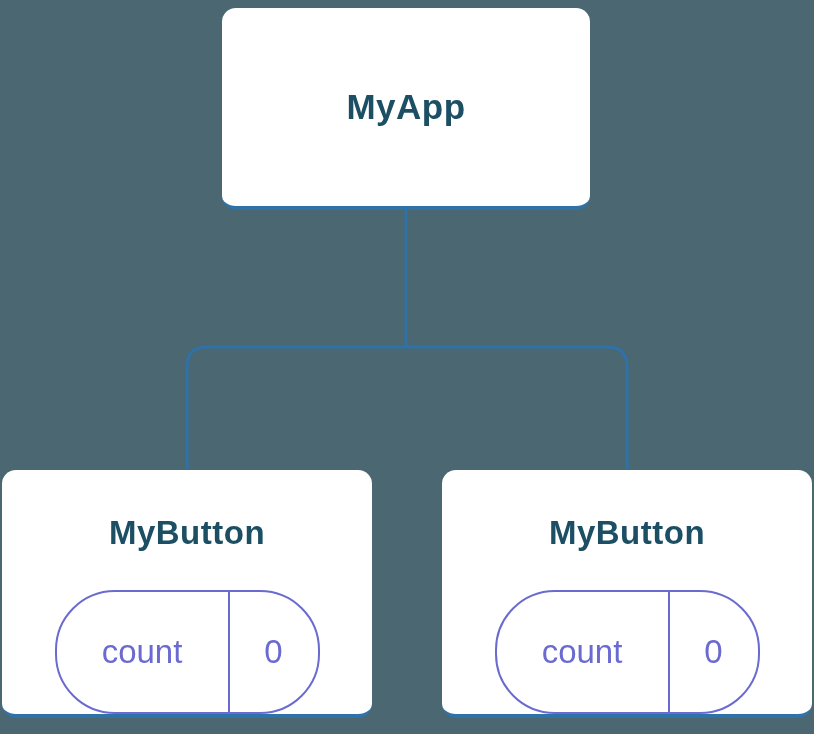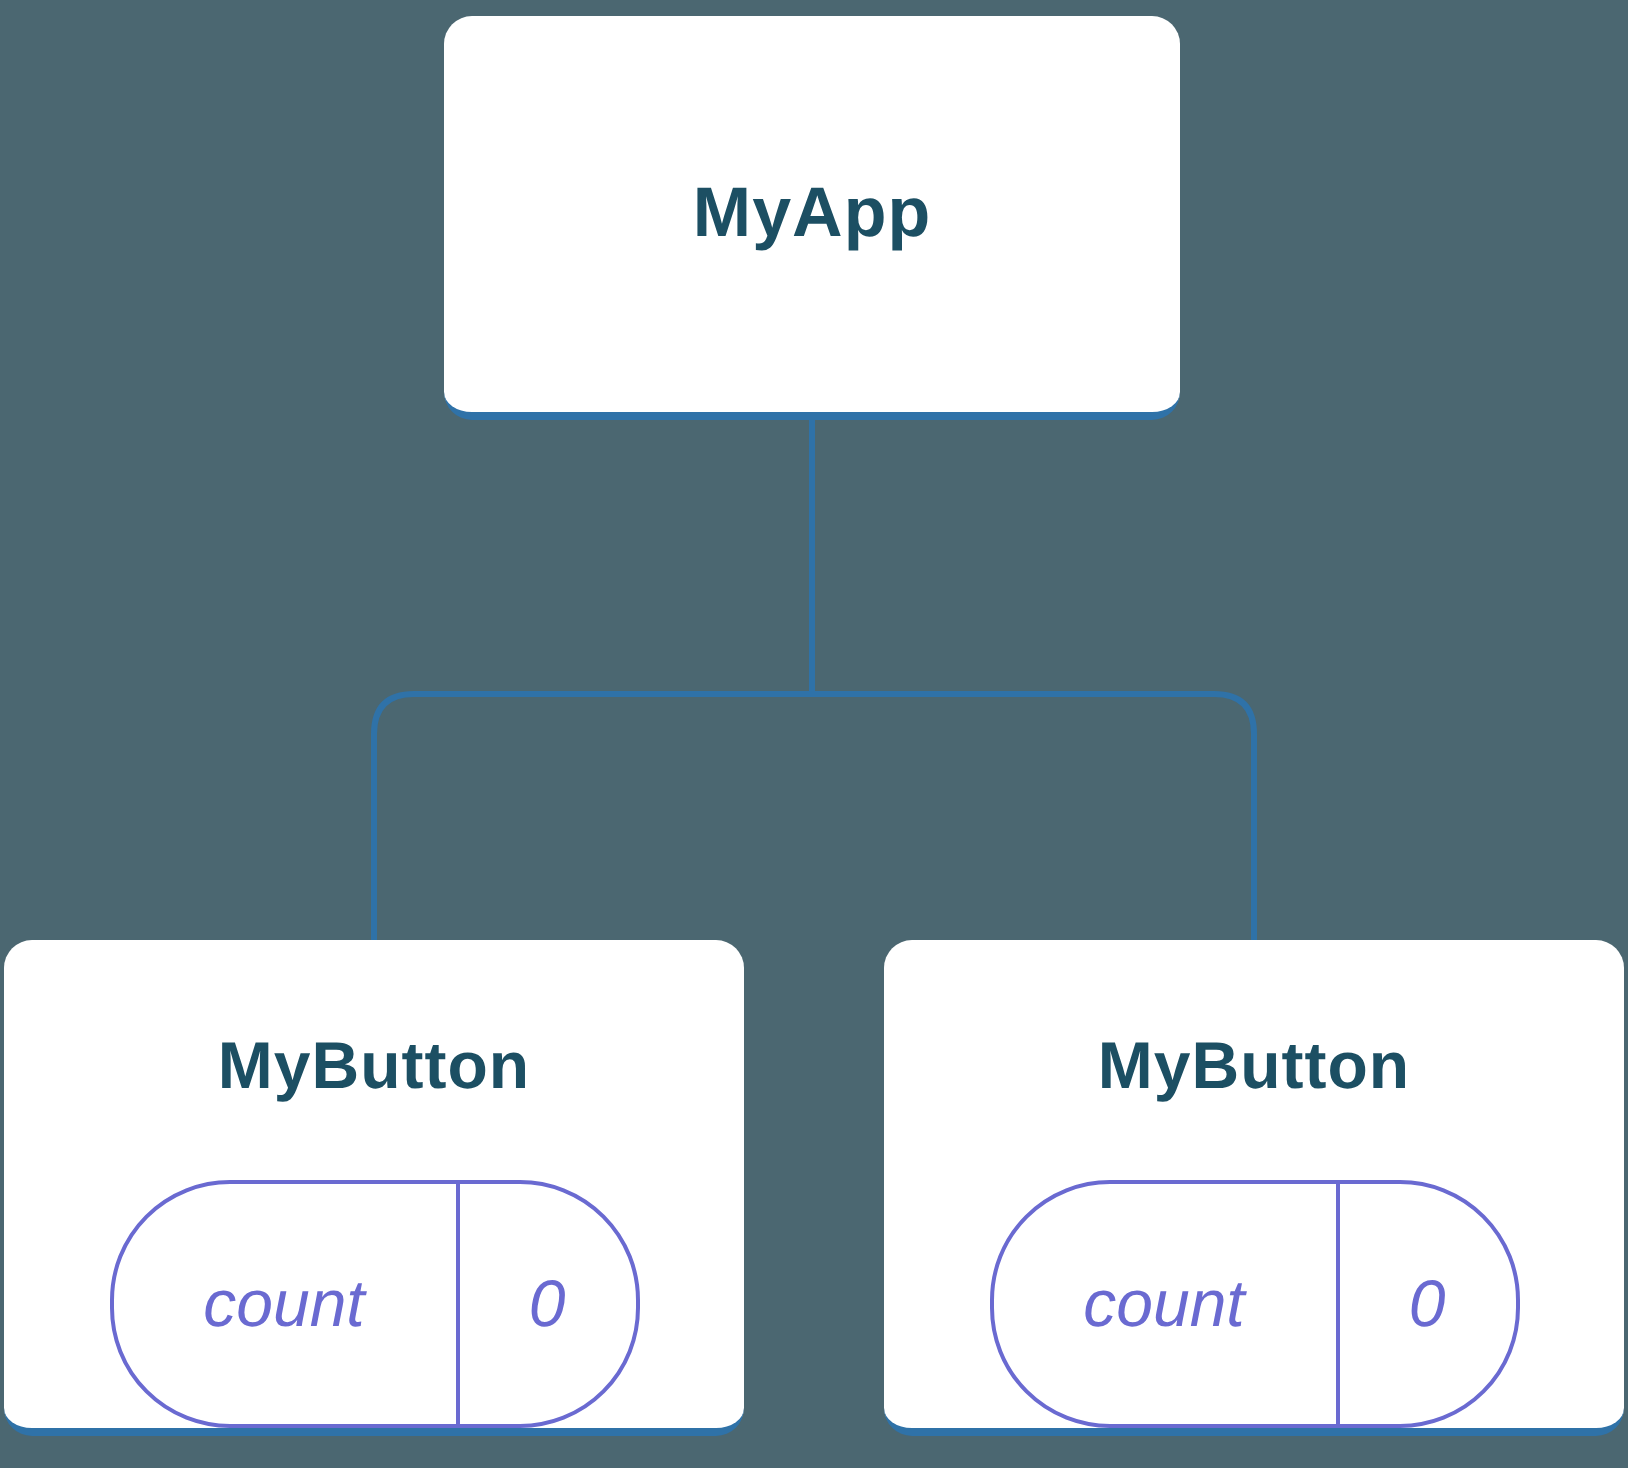--- a/index.html
+++ b/index.html
@@ -62,21 +62,20 @@
   .child-card .card-title { font-size: 33px; text-align: center; }
   .state-pill {
     width: 265px; height: 125px;
     border: 2px solid var(--state-accent);
     border-radius: 60px;
     display: flex;
     align-items: stretch;
     color: var(--state-accent);
     font-size: 33px;
     background: var(--card-bg);
-    font-style: italic;
   }
   .state-key {
     flex: 0 0 173px;
     display: flex;
     align-items: center;
     justify-content: center;
     border-right: 2px solid var(--state-accent);
   }
   .state-value {
     flex: 1;

